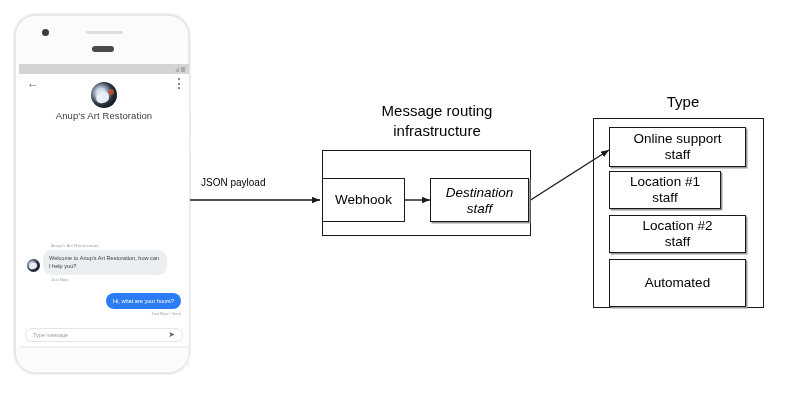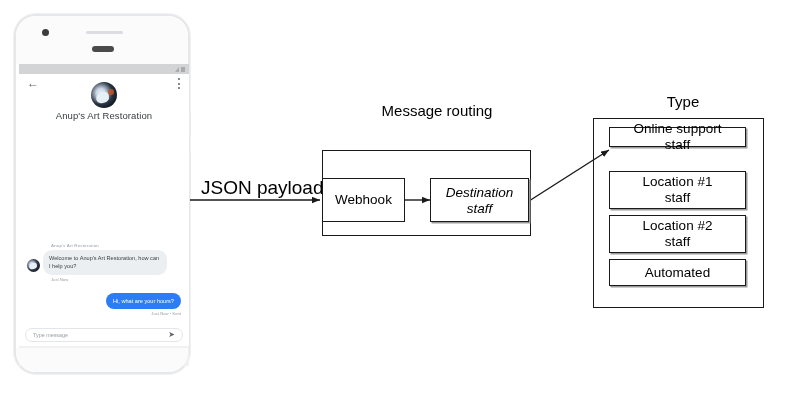--- a/index.html
+++ b/index.html
@@ -149,21 +149,21 @@
   .box .bt{
     position:absolute;left:0;right:0;top:50%;transform:translateY(-50%);
     text-align:center;font-size:13.5px;line-height:16px;color:#000;
   }
   .outerbox{
     position:absolute;box-sizing:border-box;background:transparent;
     border:1.4px solid #1a1a1a;
   }
   svg.edges{position:absolute;left:0;top:0;width:785px;height:401px;overflow:visible;}
   .jsonlbl{
-    position:absolute;font-size:19px;color:#000;
+    position:absolute;font-size:10px;color:#000;
   }
 </style>
 </head>
 <body>
 
 <div id="stage">
 
   <div class="phone">
     <div class="phone-top">
       <div class="phone-cam"></div>
@@ -232,58 +232,59 @@
       </marker>
     </defs>
     <line x1="190" y1="200" x2="320" y2="200" stroke="#1a1a1a" stroke-width="1.4" marker-end="url(#ah)"></line>
     <line x1="405" y1="200" x2="430" y2="200" stroke="#1a1a1a" stroke-width="1.4" marker-end="url(#ah)"></line>
     <line x1="529" y1="201" x2="609" y2="150" stroke="#1a1a1a" stroke-width="1.4" marker-end="url(#ah)"></line>
   </svg>
 
   <div class="jsonlbl" style="left:201px;top:177px;">JSON payload</div>
 
   <div class="dlabel" style="left:357px;top:102px;width:160px;">Message routing</div>
+  <div class="dlabel" style="left:357px;top:122px;width:160px;">infrastructure</div>
 
   <div class="outerbox" style="left:322px;top:150px;width:209px;height:86px;"></div>
 
   <div class="box" style="left:322px;top:178px;width:83px;height:44px;">
     <div class="bt">Webhook</div>
   </div>
 
   <div class="box shadow" style="left:430px;top:178px;width:99px;height:44px;font-style:italic;">
     <div class="bt" style="top:22px;">
       <span>Destination</span><br>
       <span>staff</span>
     </div>
   </div>
 
   <div class="dlabel" style="left:613px;top:93px;width:140px;">Type</div>
 
   <div class="outerbox" style="left:593px;top:118px;width:171px;height:190px;"></div>
 
-  <div class="box shadow" style="left:609px;top:127px;width:137px;height:20px;">
+  <div class="box shadow" style="left:609px;top:127px;width:137px;height:40px;">
     <div class="bt">
       <span>Online support</span><br>
       <span>staff</span>
     </div>
   </div>
 
-  <div class="box shadow" style="left:609px;top:171px;width:137px;height:38px;">
+  <div class="box shadow" style="left:609px;top:171px;width:112px;height:38px;">
     <div class="bt">
       <span>Location #1</span><br>
       <span>staff</span>
     </div>
   </div>
 
   <div class="box shadow" style="left:609px;top:215px;width:137px;height:38px;">
     <div class="bt">
       <span>Location #2</span><br>
       <span>staff</span>
     </div>
   </div>
 
-  <div class="box shadow" style="left:609px;top:259px;width:137px;height:27px;">
+  <div class="box shadow" style="left:609px;top:259px;width:137px;height:48px;">
     <div class="bt">
       <span>Automated</span><br>
     </div>
   </div>
 
 </div>
 
 </body></html>

